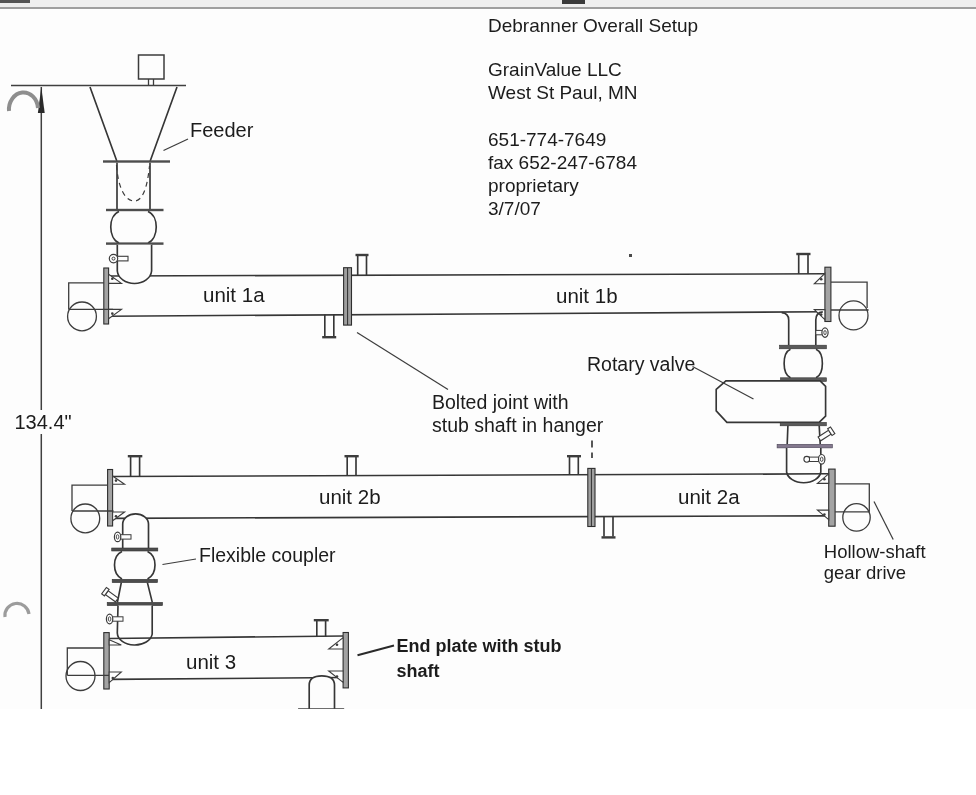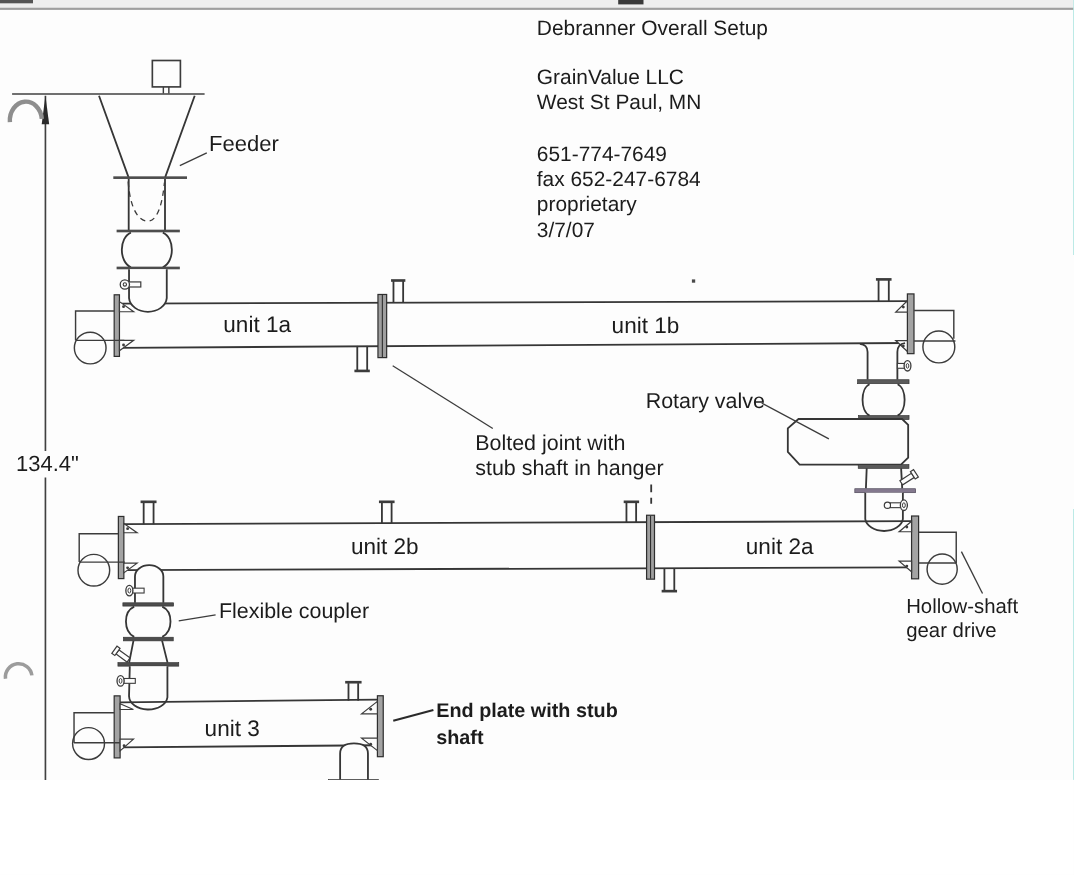--- a/index.html
+++ b/index.html
@@ -1,16 +1,16 @@
 <!DOCTYPE html>
 <html><head>
 <meta charset="utf-8">
 <style>
   html,body{margin:0;padding:0;background:#ffffff;}
-  #page{width:976px;height:709px;position:relative;overflow:hidden;background:#14b8a6;}
+  #page{width:976px;height:709px;position:relative;overflow:hidden;background:#3b82f6;}
   svg{display:block;}
   text{font-family:"Liberation Sans", sans-serif;fill:#1c1c1c;}
   .lbl{font-size:19.5px;}
   .unit{font-size:20.5px;}
   .hdr{font-size:19px;}
   .sm{font-size:18.5px;}
   .bold{font-weight:bold;font-size:18px;}
 </style>
 </head>
 <body>

